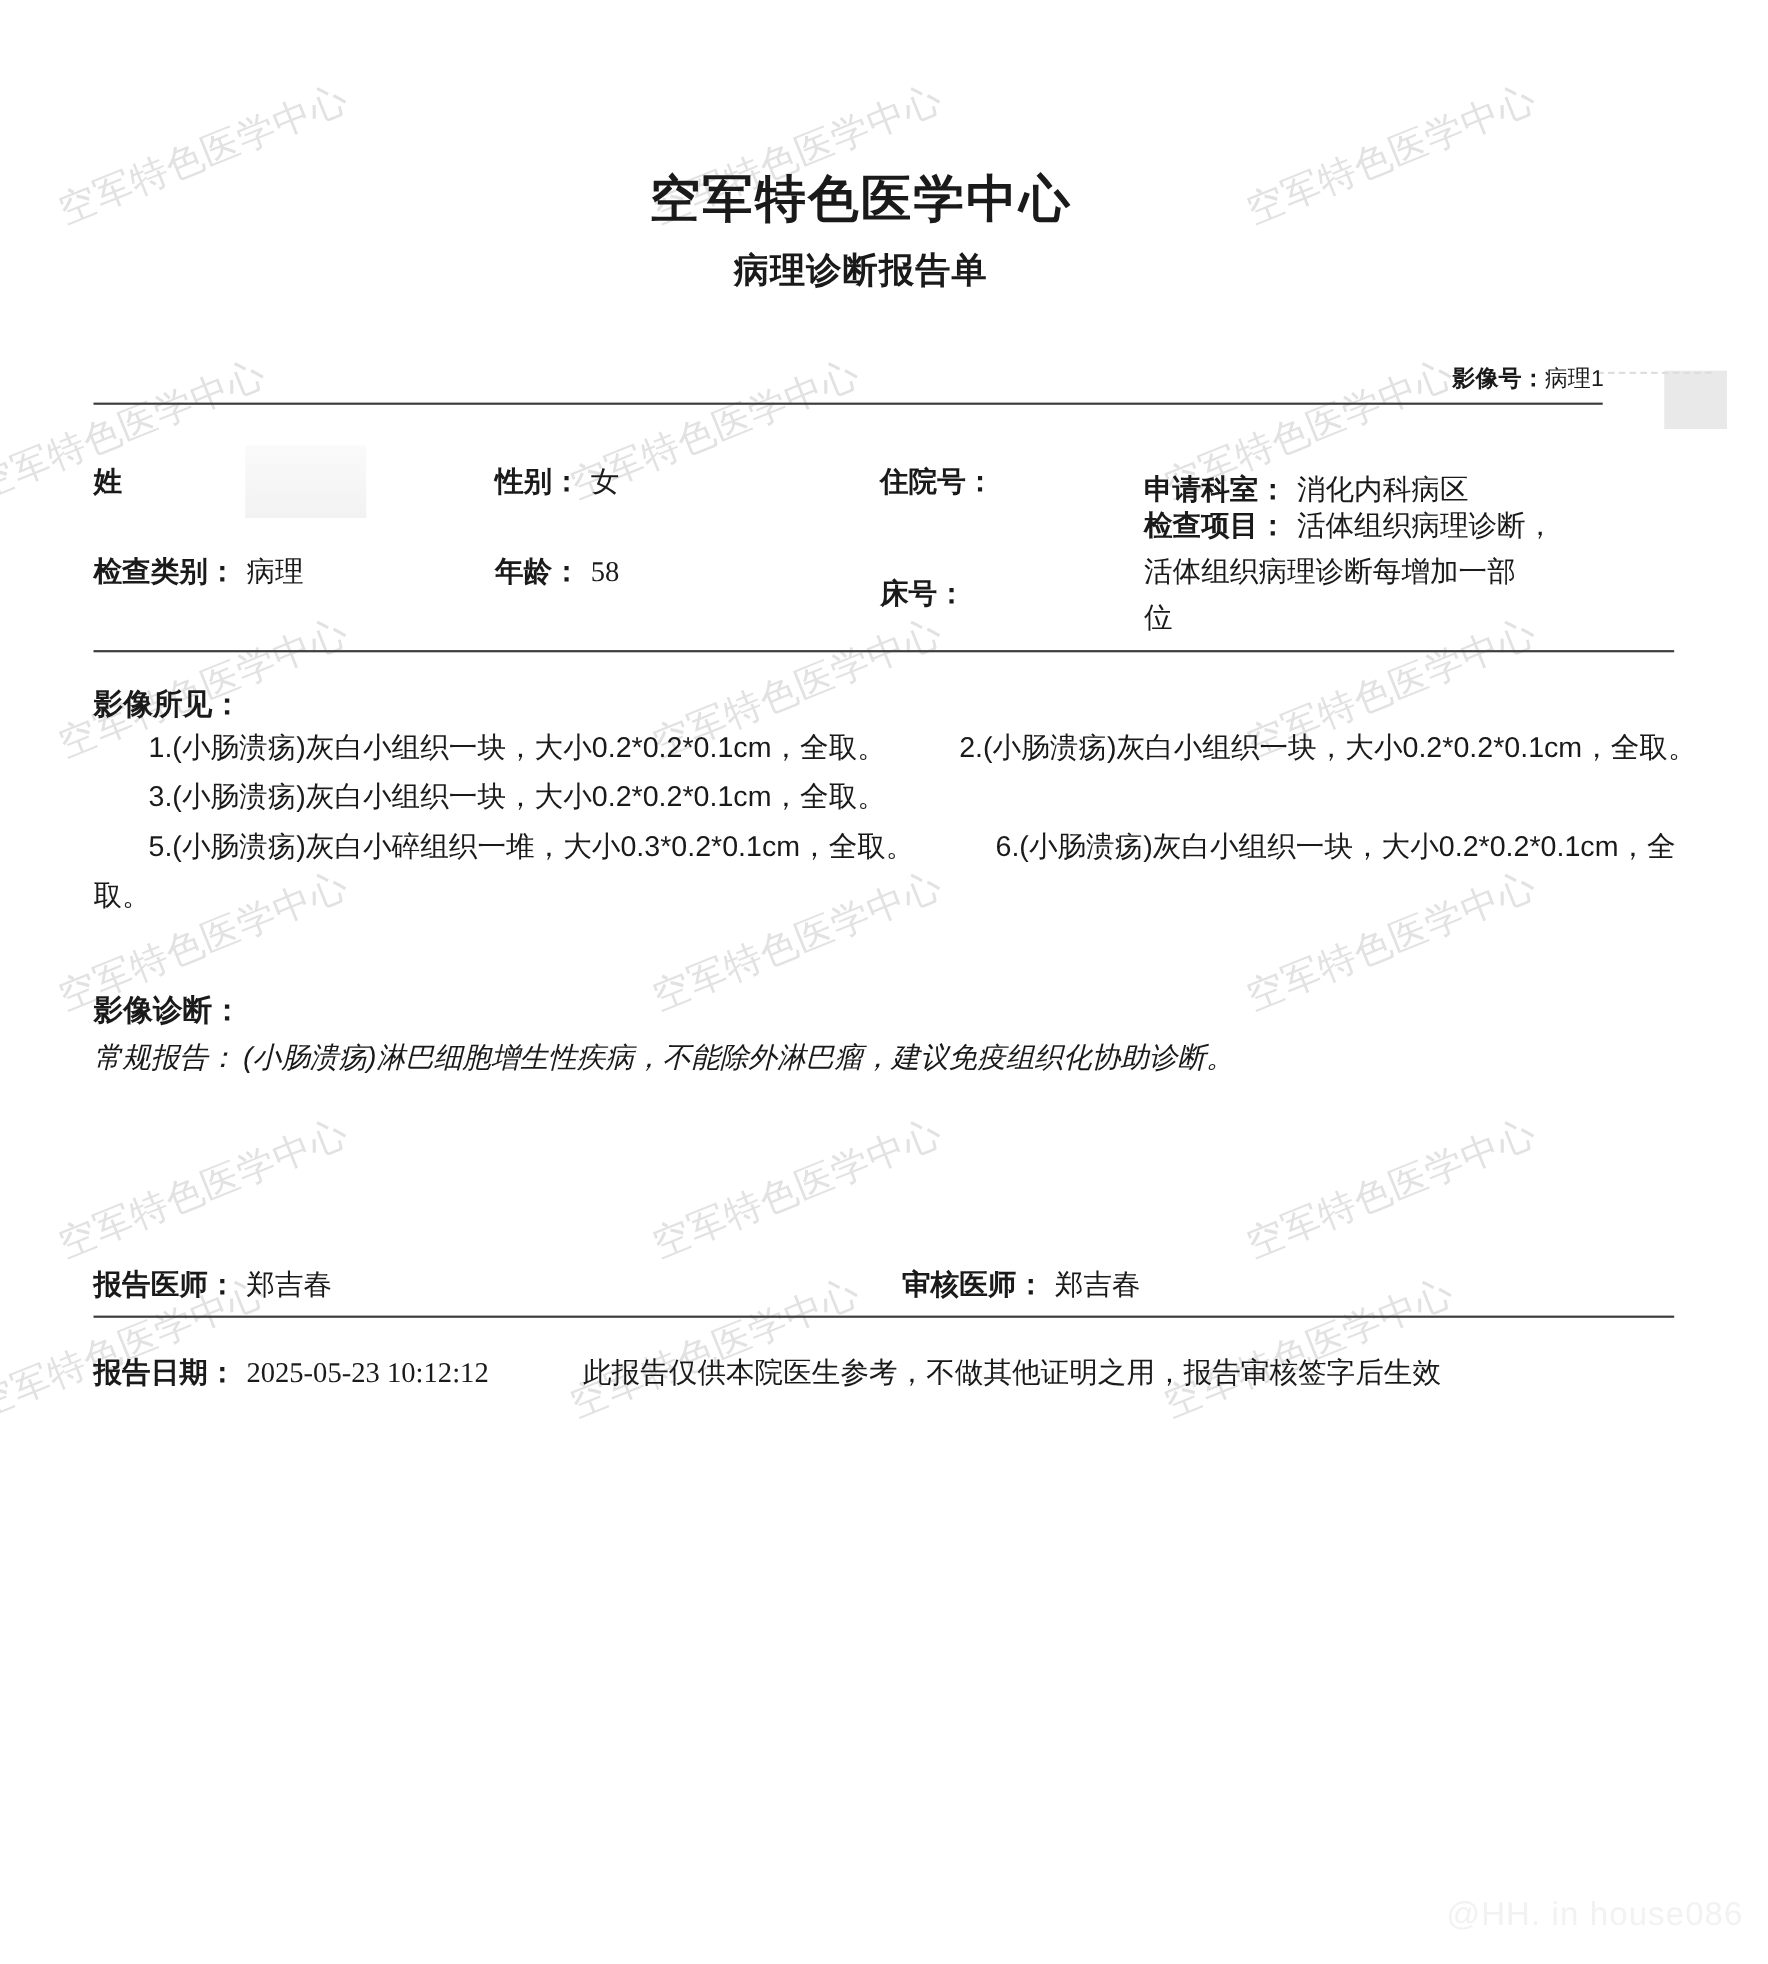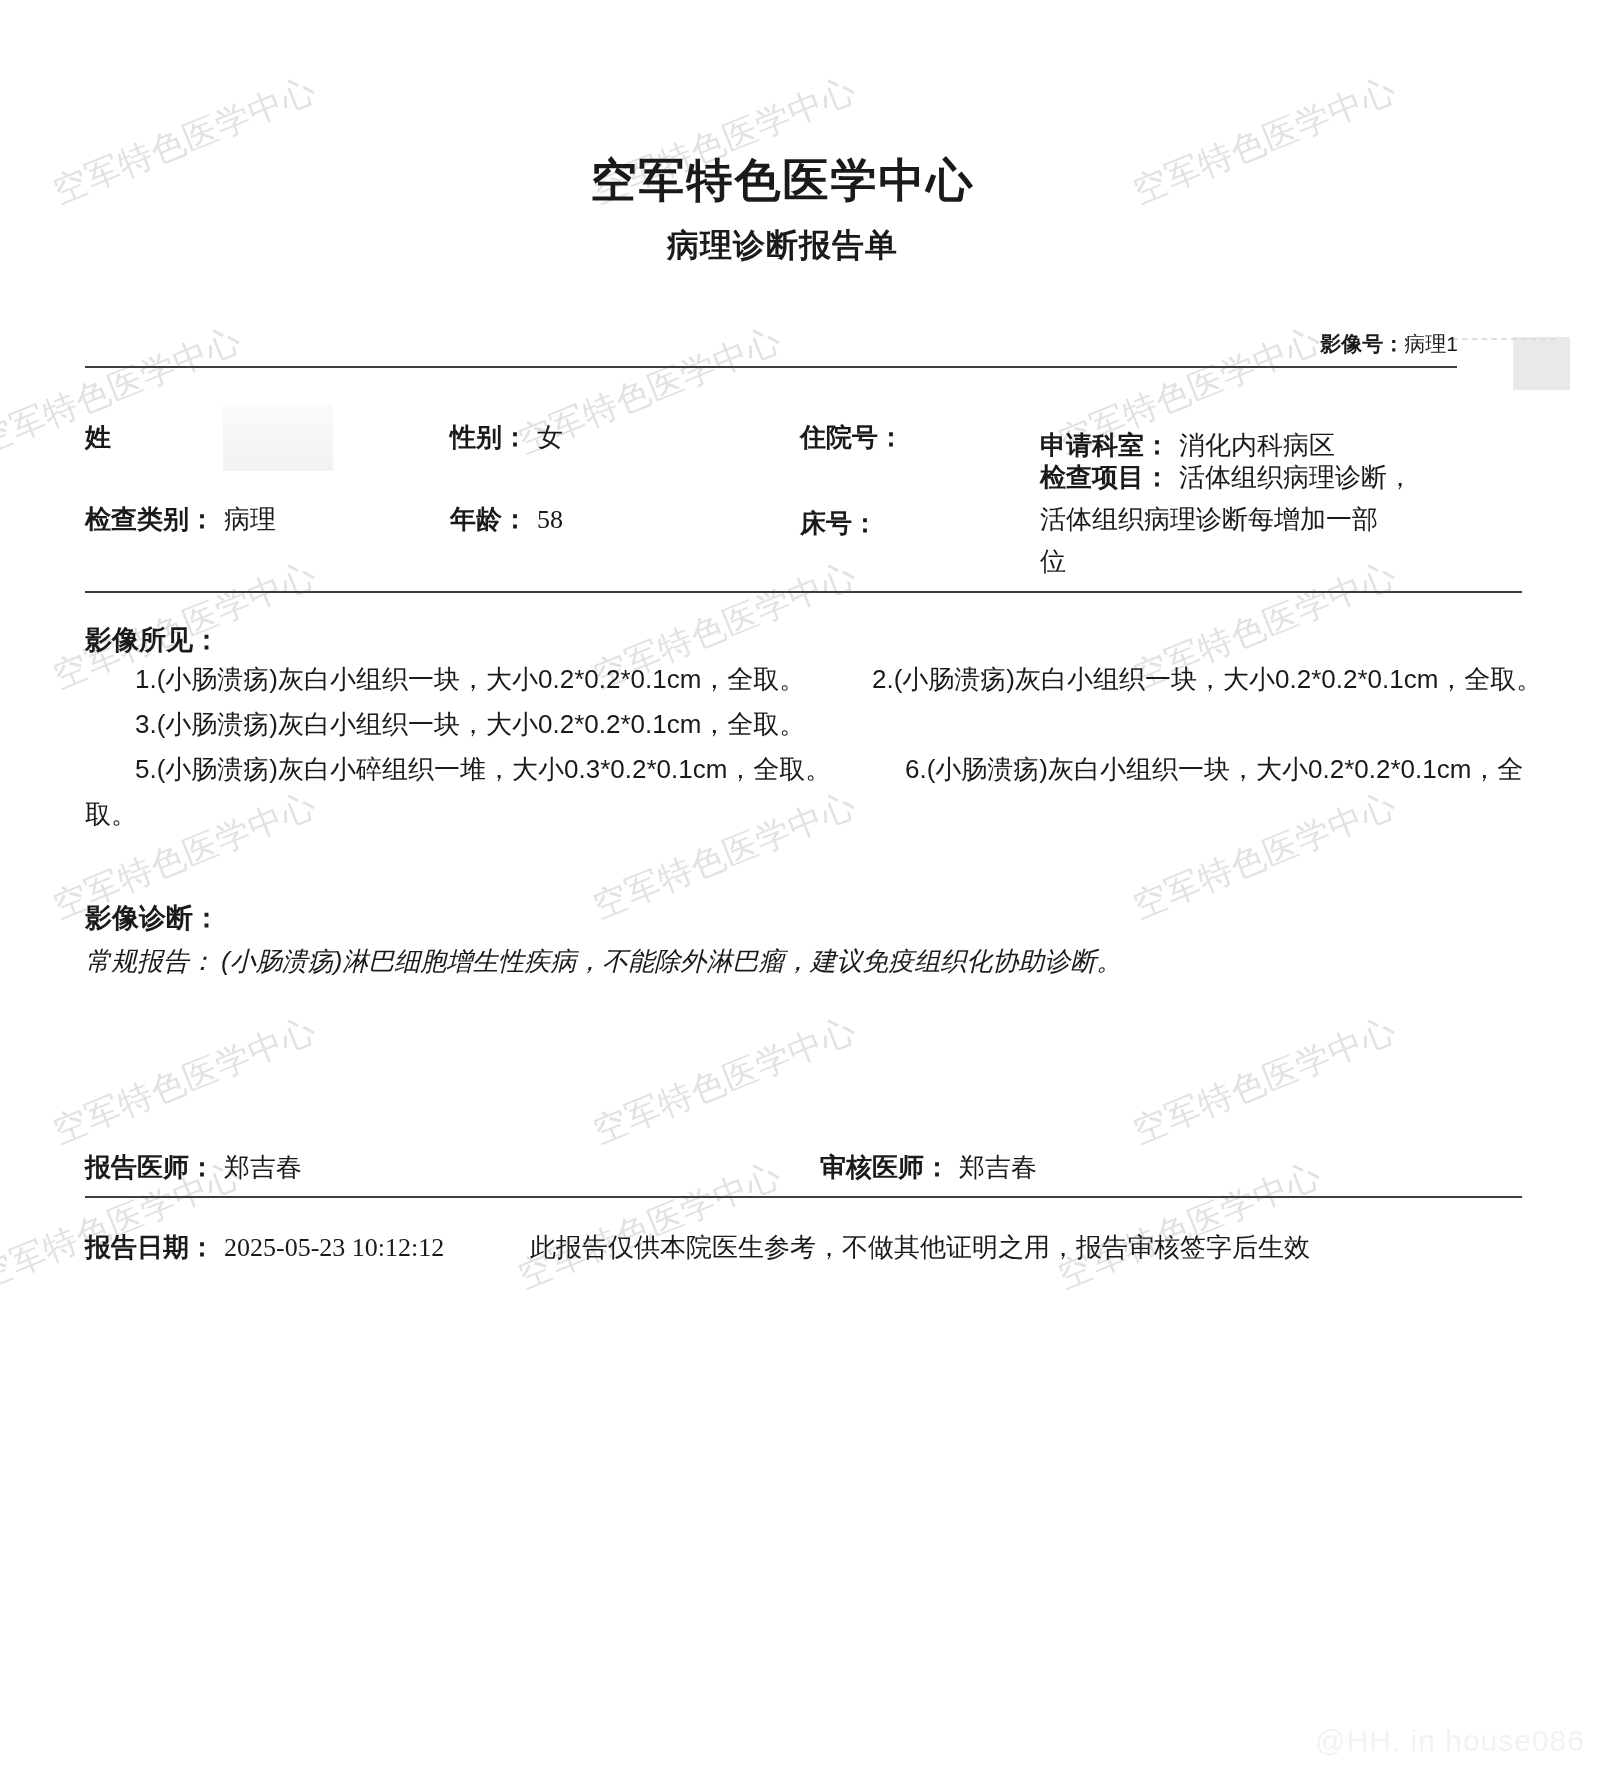--- a/index.html
+++ b/index.html
@@ -111,21 +111,21 @@
     </div>
 
     <div class="abs body-26" style="left:85px;top:502px;">
       <span class="lbl">检查类别：</span><span class="val">病理</span>
     </div>
 
     <div class="abs body-26" style="left:450px;top:502px;">
       <span class="lbl">年龄：</span><span class="val serif">58</span>
     </div>
 
-    <div class="abs body-26 lbl" style="left:800px;top:506px;">床号：</div>
+    <div class="abs body-26 lbl" style="left:800px;top:522px;">床号：</div>
 
     <div class="abs body-26" style="left:1040px;top:502px;">活体组织病理诊断每增加一部</div>
     <div class="abs body-26" style="left:1040px;top:544px;">位</div>
 
     <div class="rule" style="left:85px;top:591px;width:1437px;"></div>
 
     <div class="abs section-head" style="left:85px;top:622px;">影像所见：</div>
 
     <div class="abs body-26" style="left:135px;top:662px;">1.(小肠溃疡)灰白小组织一块，大小0.2*0.2*0.1cm，全取。</div>
     <div class="abs body-26" style="left:872px;top:662px;">2.(小肠溃疡)灰白小组织一块，大小0.2*0.2*0.1cm，全取。</div>

